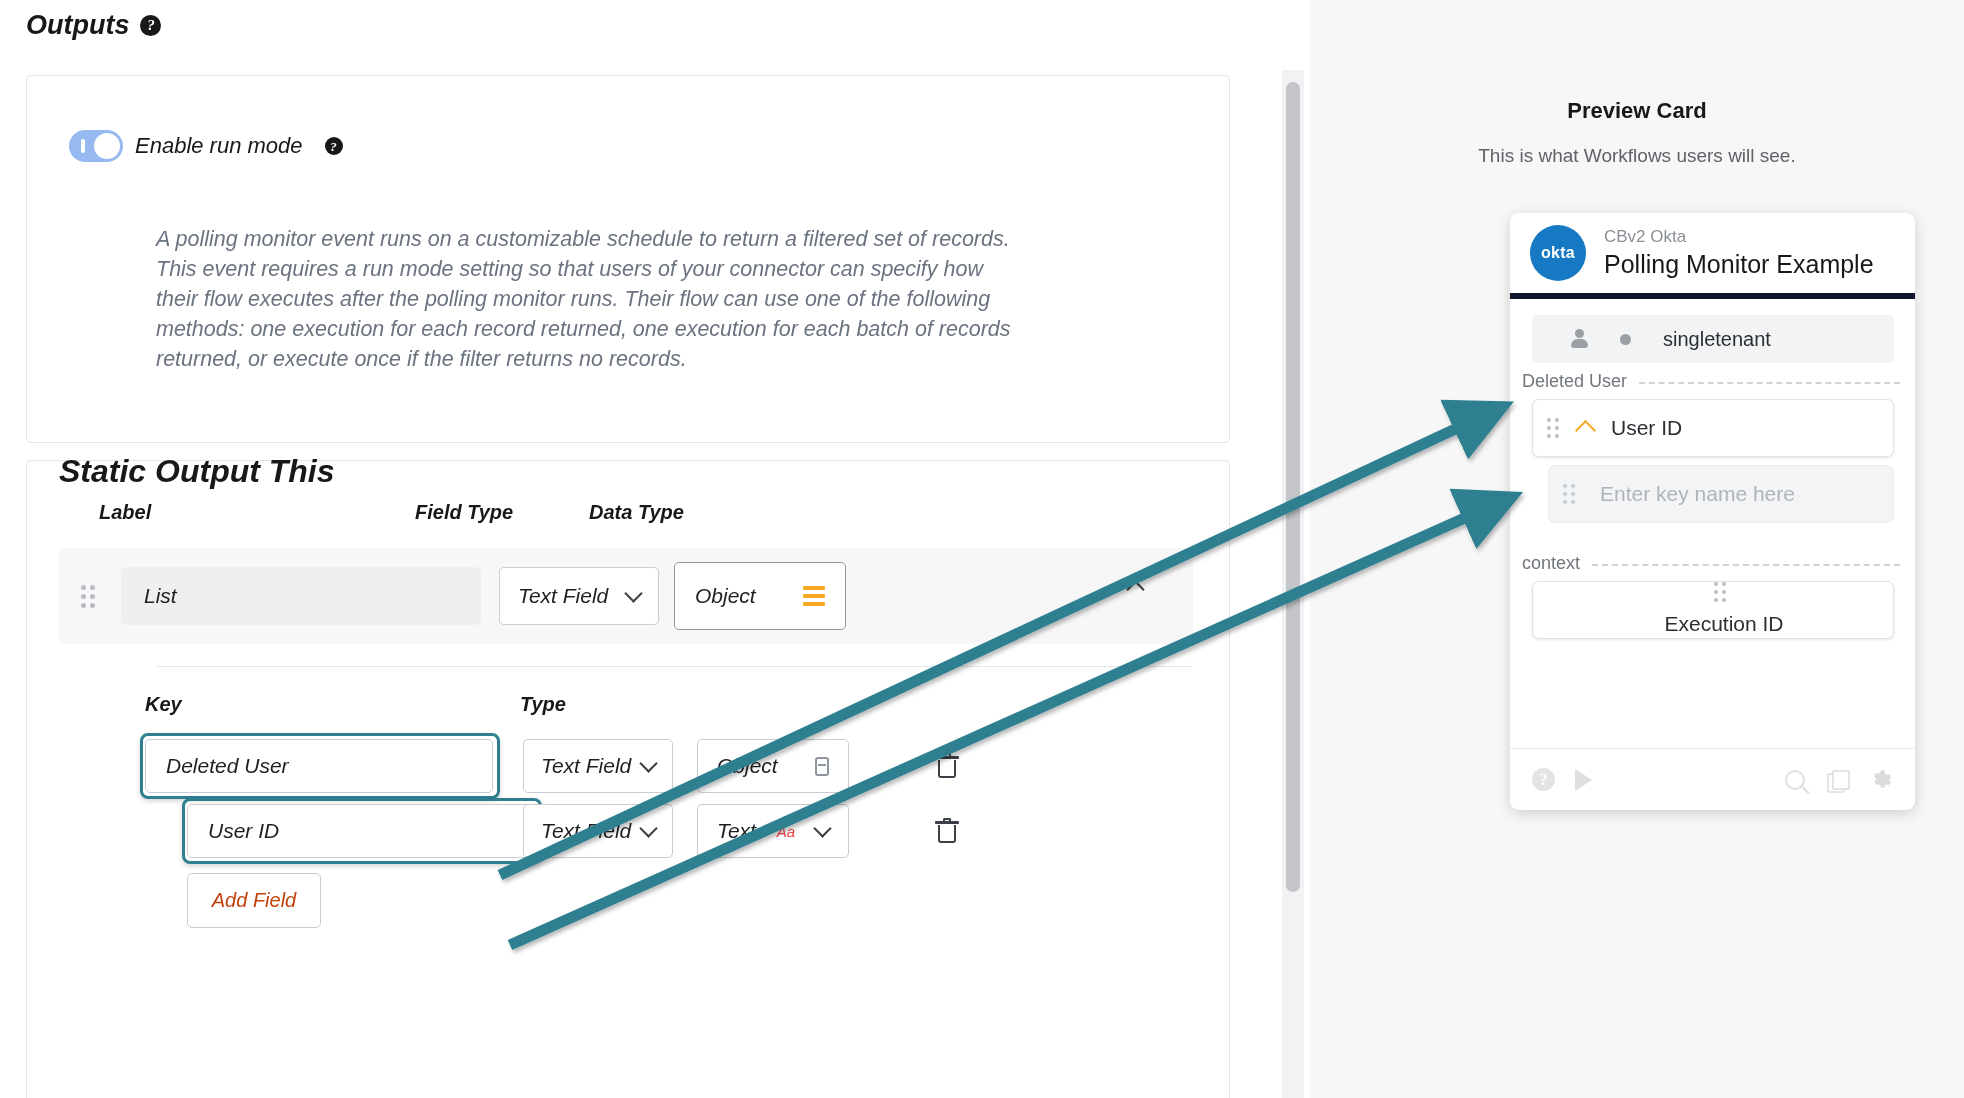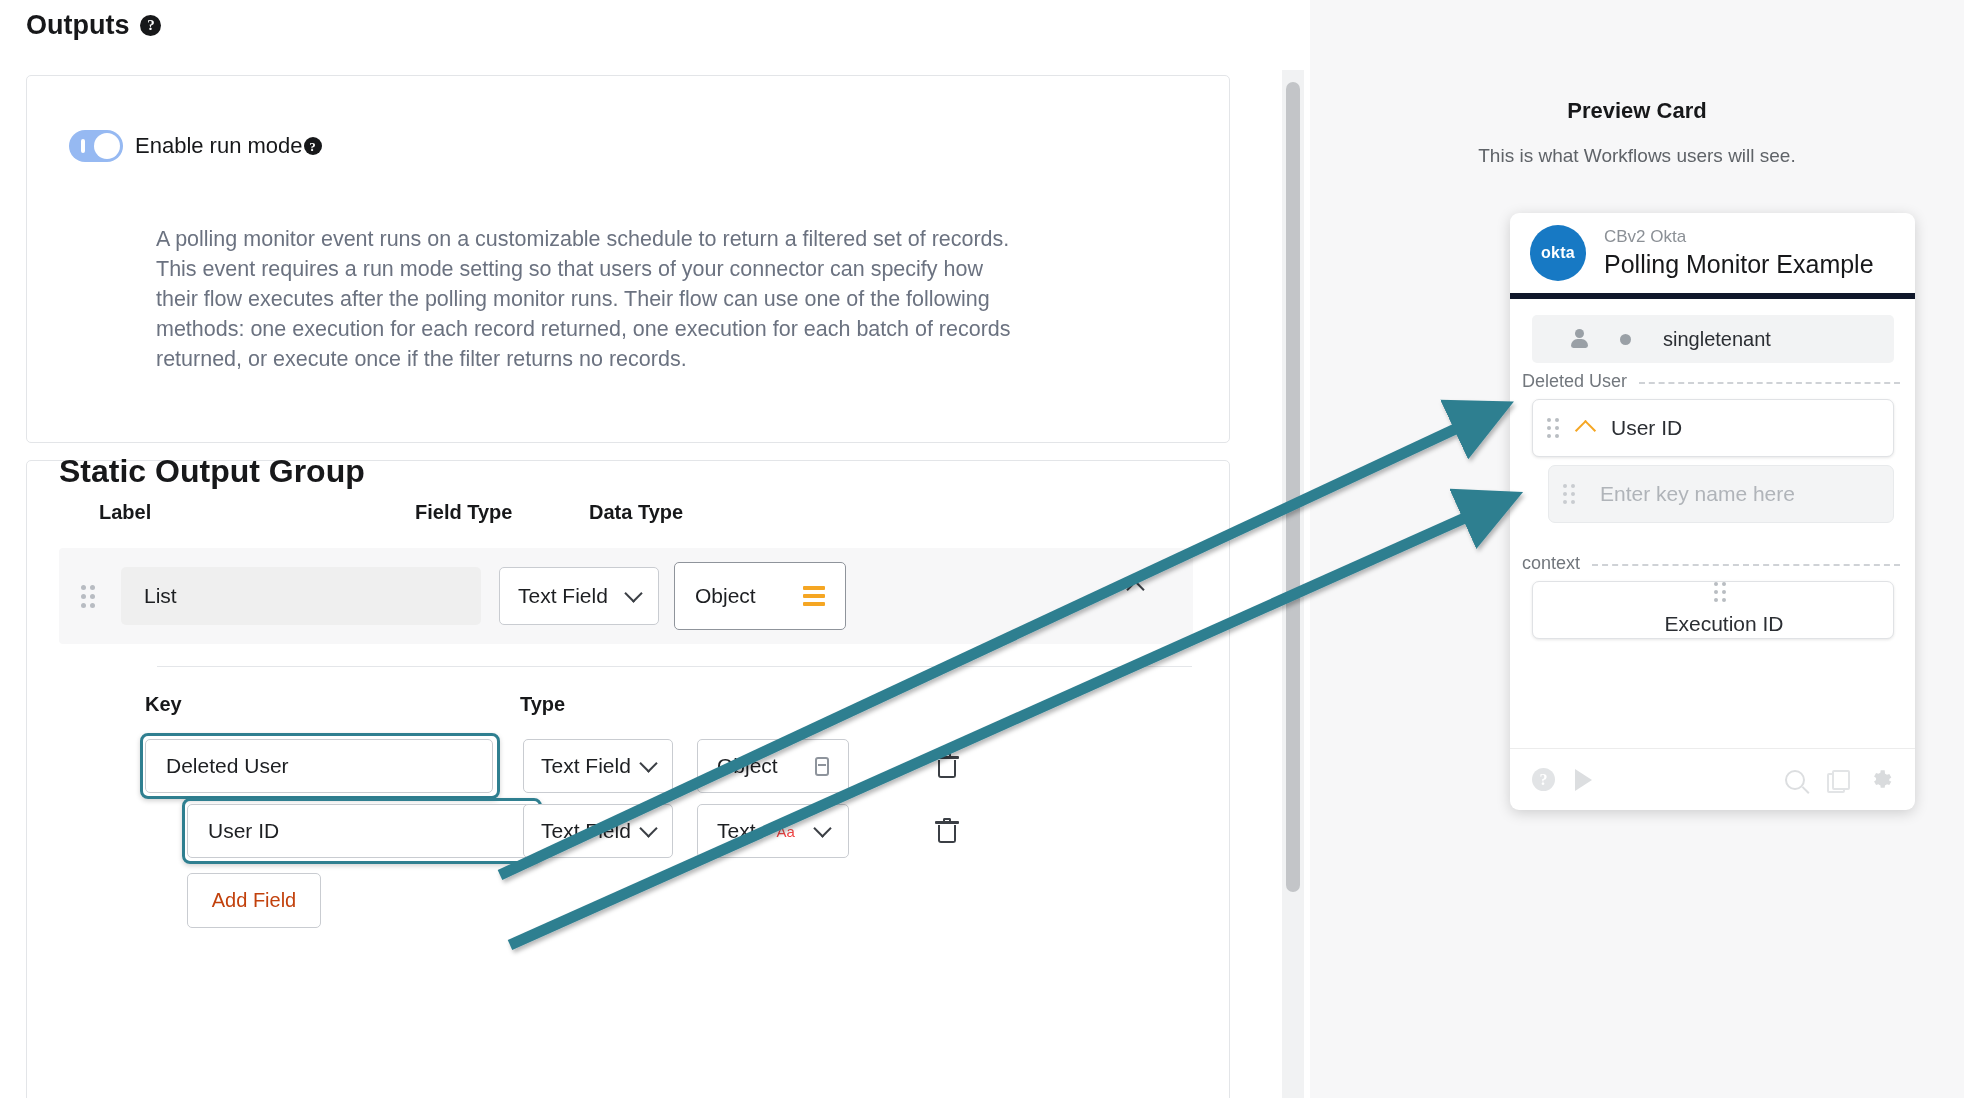--- a/index.html
+++ b/index.html
@@ -8,21 +8,21 @@
     width:1964px; height:1098px;
     background:#ffffff;
     font-family:"Liberation Sans", sans-serif;
     overflow:hidden;
     position:relative;
   }
 
   
   #editor-pane{
     position:absolute; left:0; top:0; width:1310px; height:1098px;
-    background:#ffffff; overflow:hidden;
+    background:#ffffff; overflow:hidden;font-style:italic;
   }
 
   .page-title{
     position:absolute; left:26px; top:10px;
     font-size:27px; font-weight:700; color:#17181a;
     display:flex; align-items:center; gap:11px;
   }
 
   .help-badge{
     display:inline-flex; align-items:center; justify-content:center;
@@ -51,21 +51,21 @@
   }
   .toggle .bar{
     position:absolute; left:12px; top:9px; width:4px; height:14px;
     background:#ffffff; border-radius:2px;
   }
   .toggle .knob{
     position:absolute; right:3px; top:3px; width:26px; height:26px;
     border-radius:50%; background:#ffffff;
   }
   .toggle-label{
-    font-size:22px; color:#17181a; display:flex; align-items:center; gap:1px;
+    font-size:22px; color:#17181a; display:flex; align-items:center; gap:22px;
   }
 
   .runmode-text{
     position:absolute; left:114px; top:148px; width:860px;
     font-size:21.5px; line-height:1.40; color:#6b7280;margin-left:15px;
   }
 
   
   .group-title{
     position:absolute; left:32px; top:-8px;
@@ -335,21 +335,21 @@
         <span>Enable run mode</span>
         <span class="help-badge sm">?</span>
       </div>
     </div>
 
     <div class="runmode-text">A polling monitor event runs on a customizable schedule to return a filtered set of records. This event requires a run mode setting so that users of your connector can specify how their flow executes after the polling monitor runs. Their flow can use one of the following methods: one execution for each record returned, one execution for each batch of records returned, or execute once if the filter returns no records.</div>
   </div>
 
   <div class="card" id="static-card">
 
-    <div class="group-title">Static Output Group</div>
+    <div class="group-title">Static Output This</div>
 
     <div class="col-headers">
       <span class="ch-label">Label</span>
       <span class="ch-fieldtype">Field Type</span>
       <span class="ch-datatype">Data Type</span>
     </div>
 
     <div class="outer-row">
       <span class="drag-dots">
         <i></i>

